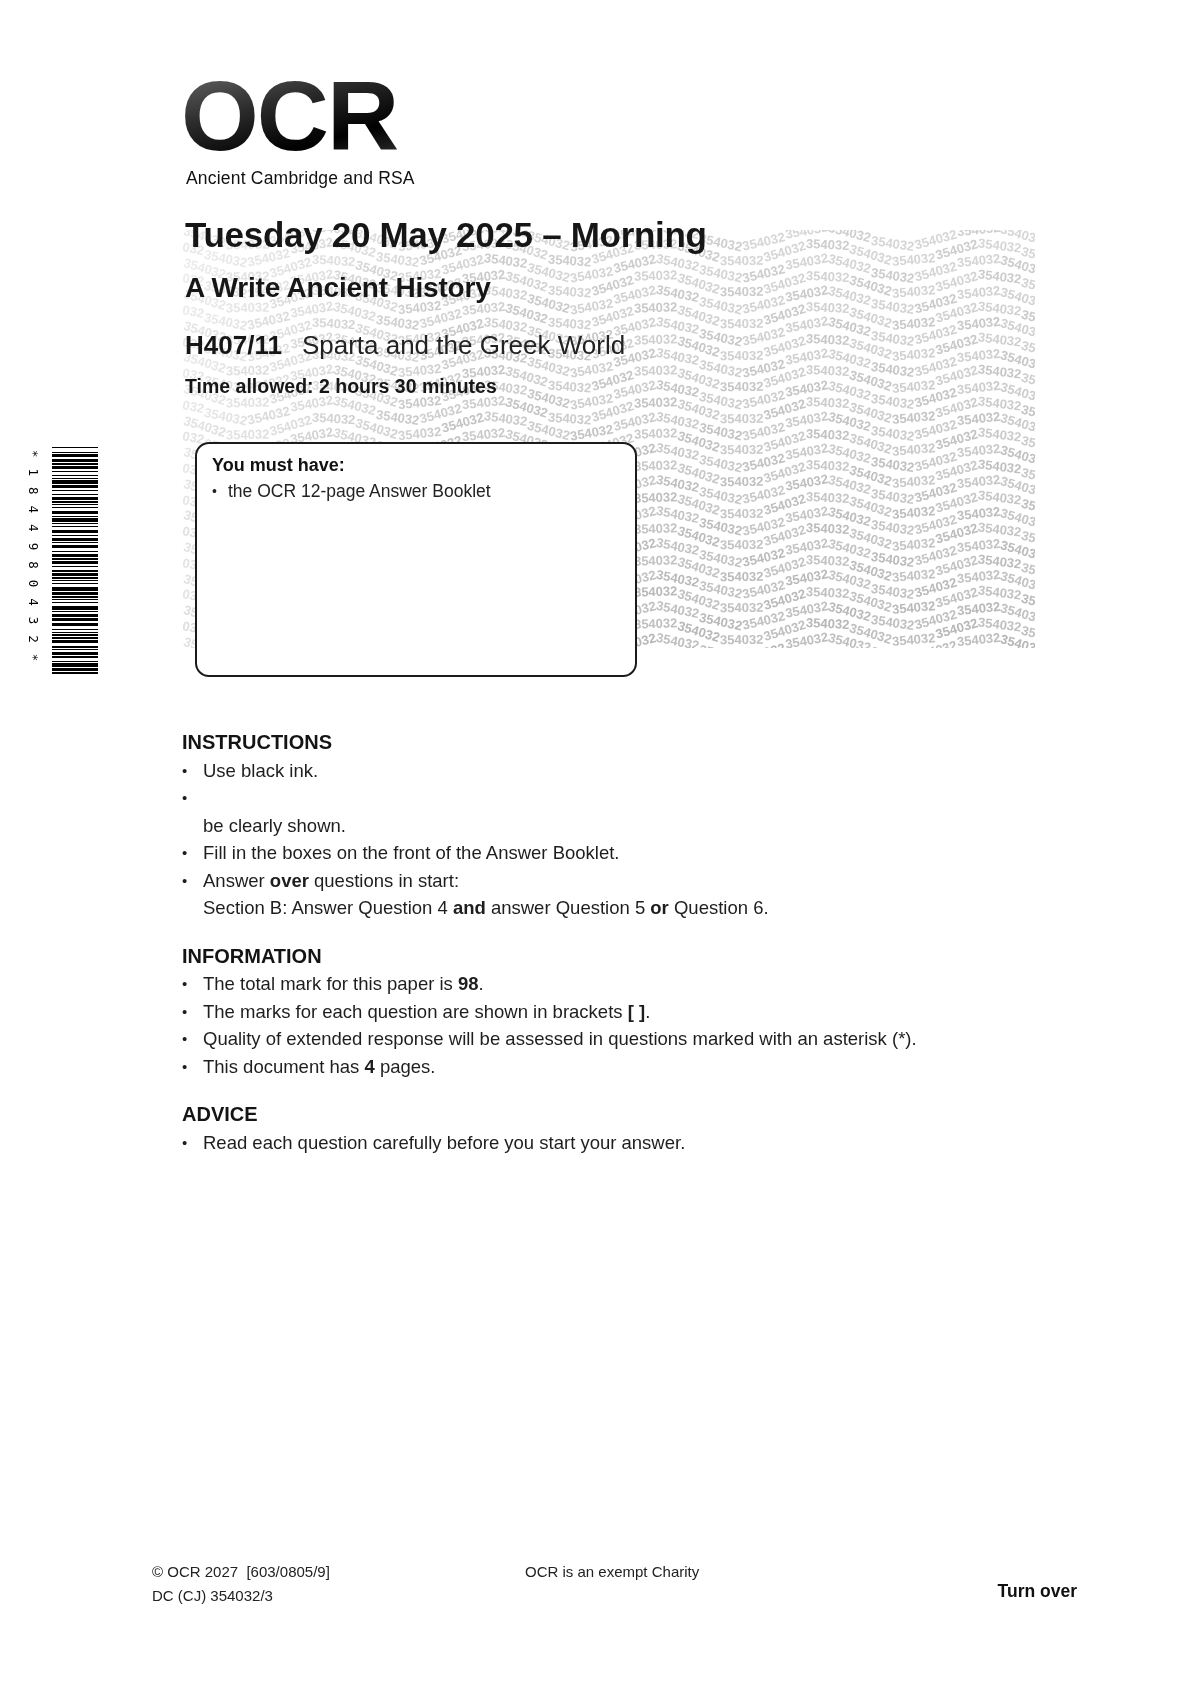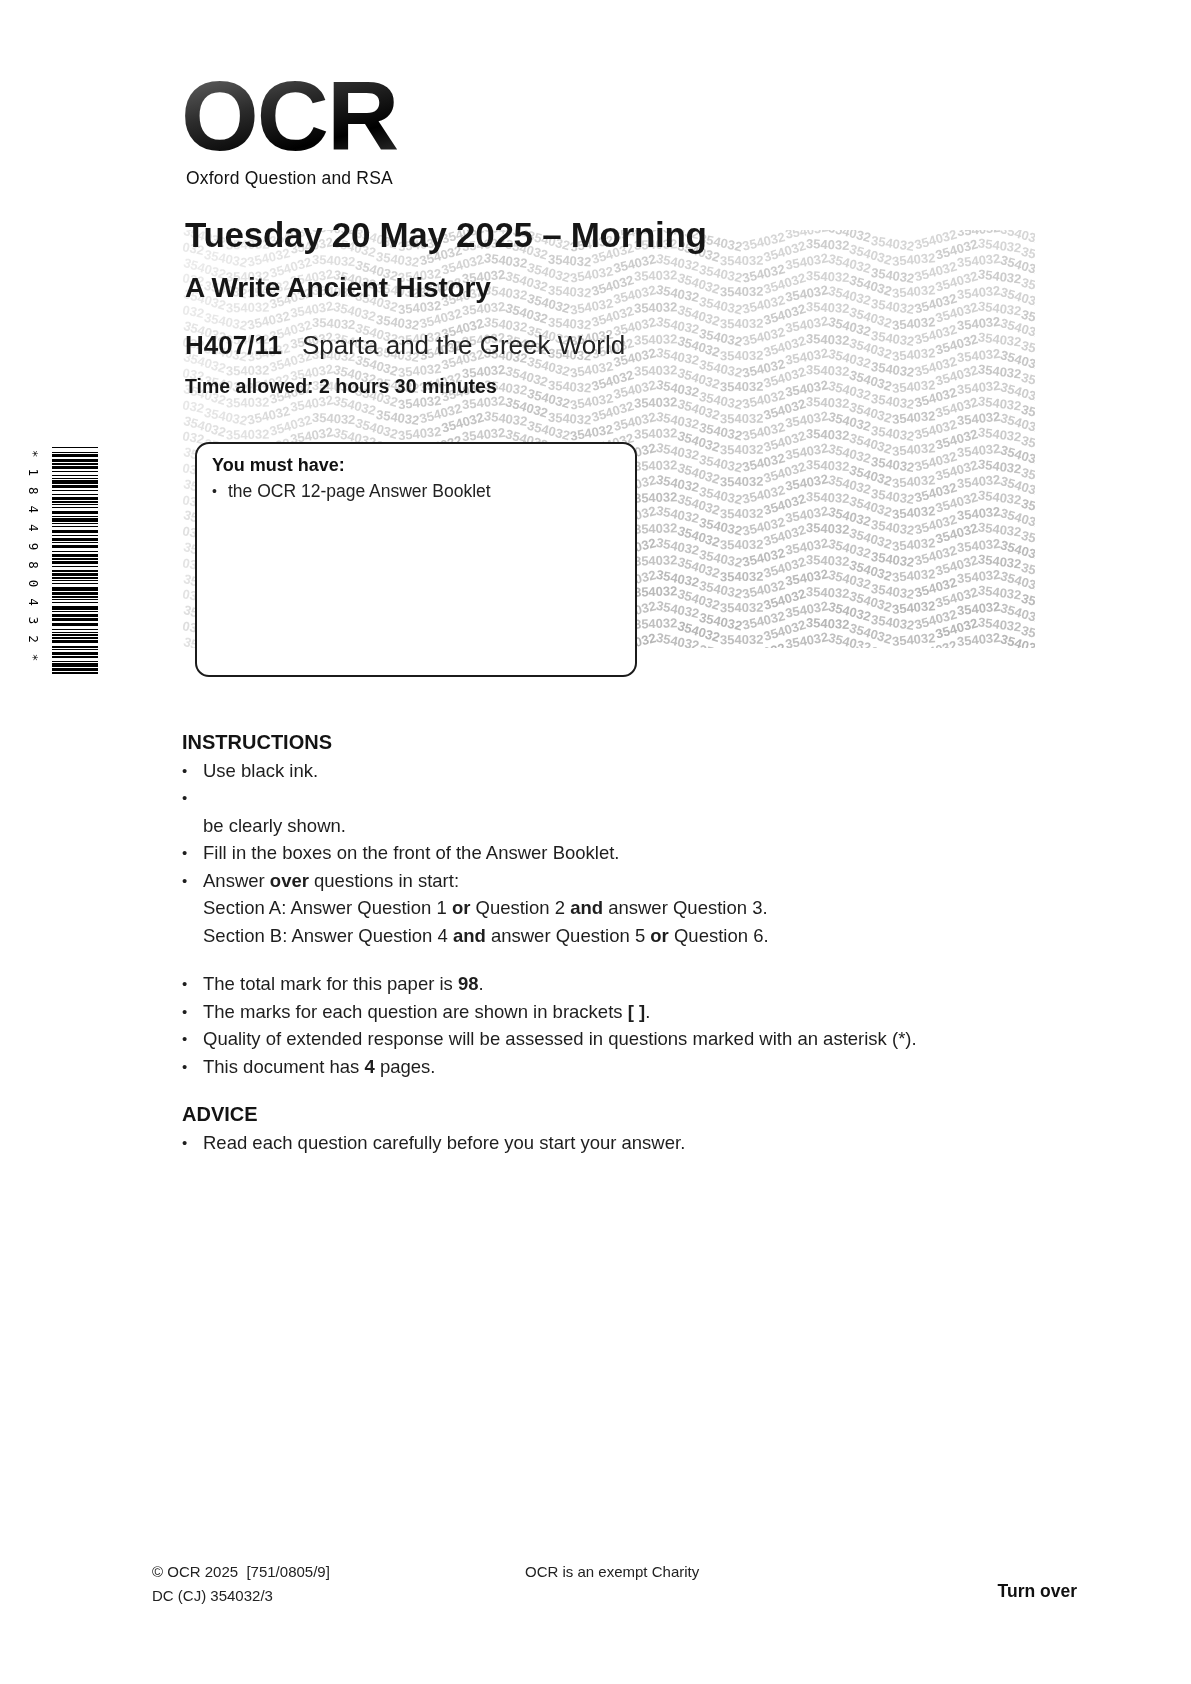--- a/index.html
+++ b/index.html
@@ -630,21 +630,21 @@
       <span class="wm" style="color: rgb(189, 189, 189); left: -22px; top: 420.655px; transform: rotate(11.5deg);">354032</span>
       <span class="wm" style="color: rgb(189, 189, 189); left: 107px; top: 420.173px; transform: rotate(-10.3deg);">354032</span>
       <span class="wm" style="color: rgb(181, 181, 181); left: 150px; top: 422.275px; transform: rotate(14.4deg);">354032</span>
       <span class="wm" style="color: rgb(181, 181, 181); left: 279px; top: 419.145px; transform: rotate(-6.3deg);">354032</span>
       <span class="wm" style="color: rgb(189, 189, 189); left: 451px; top: 418.644px; transform: rotate(-1.8deg);">354032</span>
       <span class="wm" style="color: rgb(189, 189, 189); left: 623px; top: 418.705px; transform: rotate(2.8deg);">354032</span>
       <span class="wm" style="color: rgb(181, 181, 181); left: 795px; top: 419.323px; transform: rotate(7.2deg);">354032</span>
     </div>
 
   <div id="logo-word" class="abs">OCR</div>
-  <div id="logo-tagline" class="abs">Oxford Question and RSA</div>
+  <div id="logo-tagline" class="abs">Ancient Cambridge and RSA</div>
 
   <div id="h-title" class="abs">Tuesday 20 May 2025 – Morning</div>
   <div id="h-qual" class="abs">A Write Ancient History</div>
   <div id="h-paper" class="abs">
     <span class="code">H407/11</span><span>Sparta and the Greek World</span>
   </div>
   <div id="h-time" class="abs">Time allowed: 2 hours 30 minutes</div>
 
   <div id="barcode" class="abs">
       <div class="bar" style="height: 1.35px;"></div>
@@ -796,28 +796,25 @@
         <div class="row">
           <span class="marker">•</span>
           <span class="txt"><span>Fill in the boxes on the front of the Answer Booklet.</span></span>
         </div>
         <div class="row">
           <span class="marker">•</span>
           <span class="txt"><span>Answer </span><span class="b">over</span><span> questions in start:</span></span>
         </div>
         <div class="row">
           <span class="marker"></span>
-          <span class="txt"><span>Section A: Answer Question 1 </span><span class="b">or</span><span> Question 2 </span><span class="b">and</span><span> answer Question 3.</span></span>
-        </div>
-        <div class="row">
-          <span class="marker"></span>
           <span class="txt"><span>Section B: Answer Question 4 </span><span class="b">and</span><span> answer Question 5 </span><span class="b">or</span><span> Question 6.</span></span>
         </div>
       </section>
       <section class="sec">
+        <div class="sec-h">INFORMATION</div>
         <div class="row">
           <span class="marker">•</span>
           <span class="txt"><span>The total mark for this paper is </span><span class="b">98</span><span>.</span></span>
         </div>
         <div class="row">
           <span class="marker">•</span>
           <span class="txt"><span>The marks for each question are shown in brackets </span><span class="b">[ ]</span><span>.</span></span>
         </div>
         <div class="row">
           <span class="marker">•</span>
@@ -830,18 +827,18 @@
       </section>
       <section class="sec">
         <div class="sec-h">ADVICE</div>
         <div class="row">
           <span class="marker">•</span>
           <span class="txt"><span>Read each question carefully before you start your answer.</span></span>
         </div>
       </section>
     </div>
 
-  <div id="f-copy" class="abs foot">© OCR 2025  [751/0805/9]</div>
+  <div id="f-copy" class="abs foot">© OCR 2027  [603/0805/9]</div>
   <div id="f-dc" class="abs foot">DC (CJ) 354032/3</div>
   <div id="f-charity" class="abs foot">OCR is an exempt Charity</div>
   <div id="f-turn" class="abs">Turn over</div>
 
 </div>
 
 </body></html>

